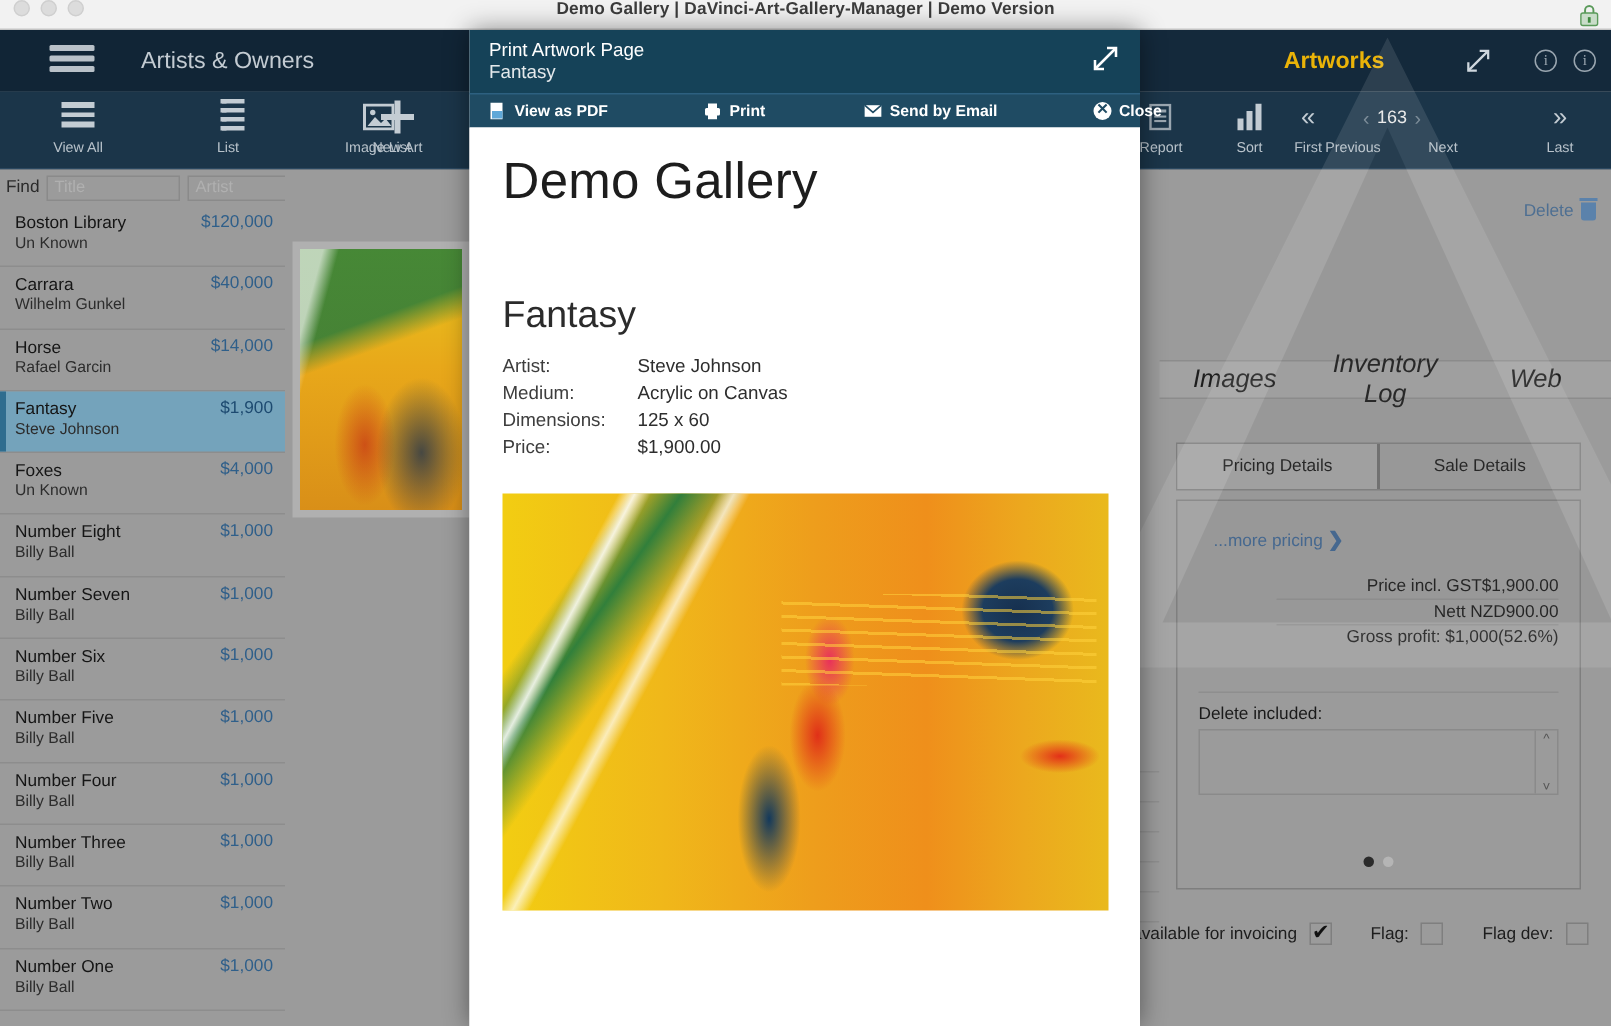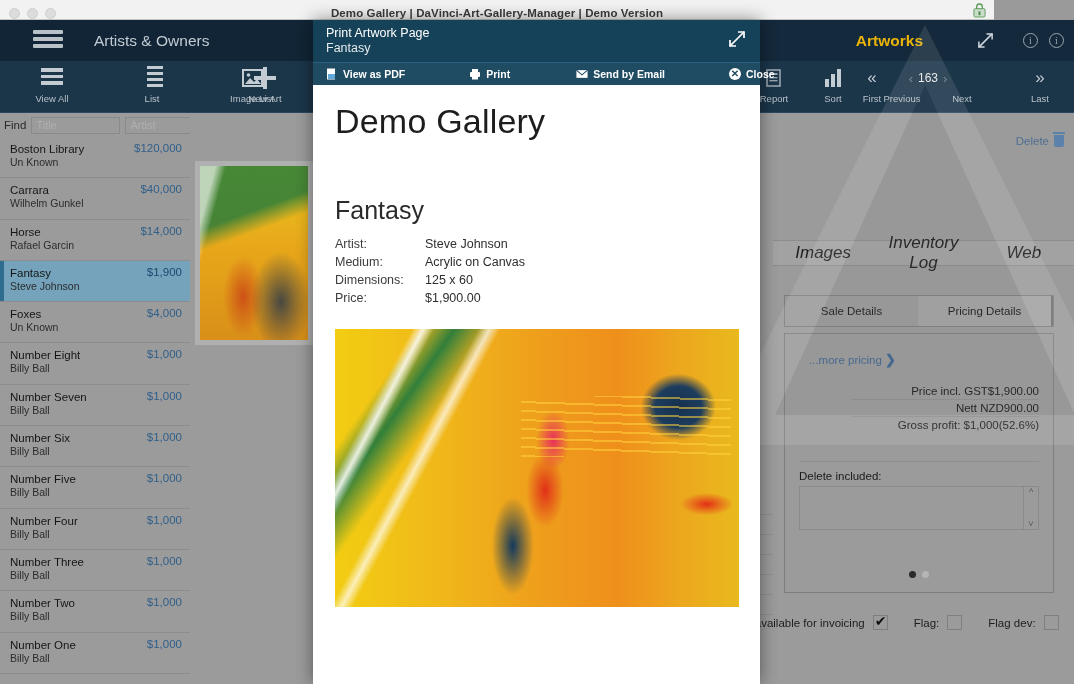--- a/index.html
+++ b/index.html
@@ -12,24 +12,24 @@
   #app {
     position: relative;
     width: 1074px; height: 684px;
     overflow: hidden;
     background: #9a9a9a;
   }
 
   
   .titlebar {
     position: absolute; top: 0; left: 0;
-    width: 994px; height: 20px;
+    width: 1074px; height: 20px;
     background: #f2f2f2;
     border-bottom: 1px solid #c4c4c4;
-    display: flex; align-items: flex-end;
+    display: flex; align-items: flex-start;
   }
   .traffic { display: flex; gap: 7px; padding-left: 9px; }
   .traffic .dot {
     width: 11px; height: 11px; border-radius: 50%;
     background: #dcdcdc; border: 1px solid #cfcfcf;
   }
   .titlebar-title {
     position: absolute; left: 0; right: 0; text-align: center;
     font-size: 11.5px; color: #3c3c3c; font-weight: bold;
     letter-spacing: 0.1px;
@@ -647,22 +647,22 @@
         <span class="trash"></span>
       </div>
 
       <div class="tabstrip" id="tabstrip">
           <div class="tab">Images</div>
           <div class="tab">Inventory Log</div>
           <div class="tab">Web</div>
         </div>
 
       <div class="subtabs">
+        <div class="subtab active">Pricing Details</div>
         <div class="subtab">Sale Details</div>
-        <div class="subtab active">Pricing Details</div>
       </div>
 
       <div class="pricing-box">
         <div class="more-pricing">
           <span>...more pricing</span>
           <span class="chev">❯</span>
         </div>
         <div class="price-table" id="pricetable">
             <div class="pr">
               <span>Price incl. GST</span>

